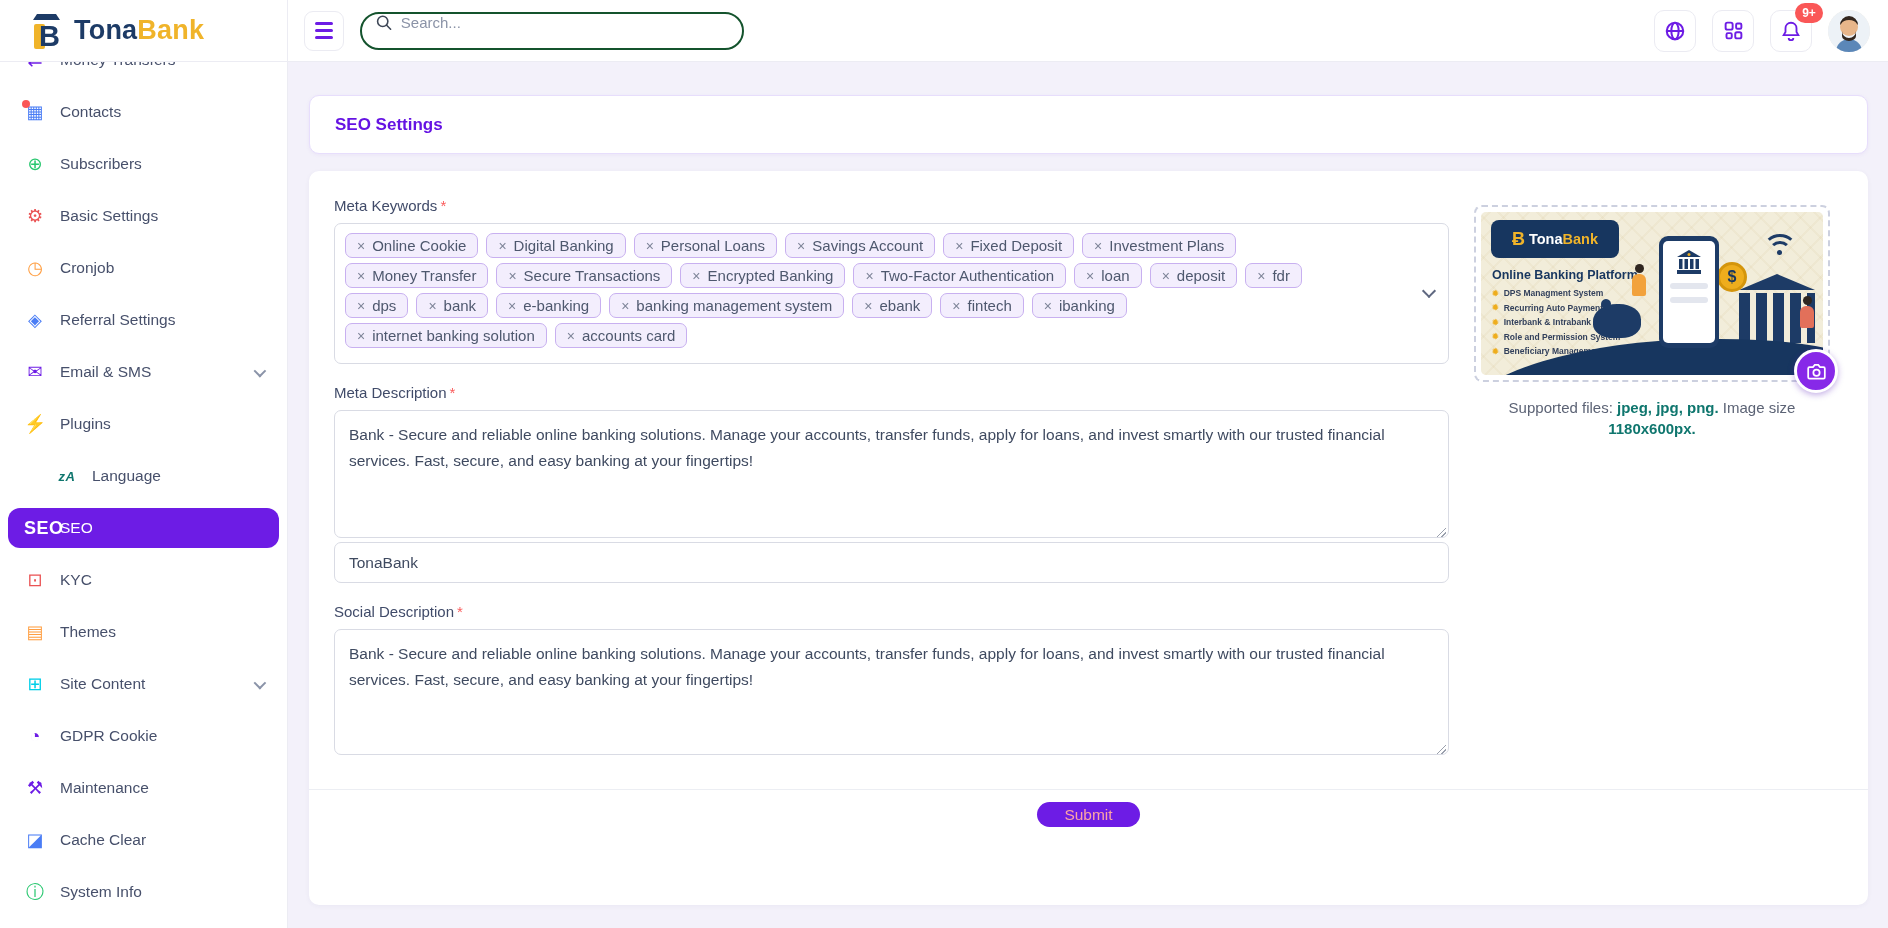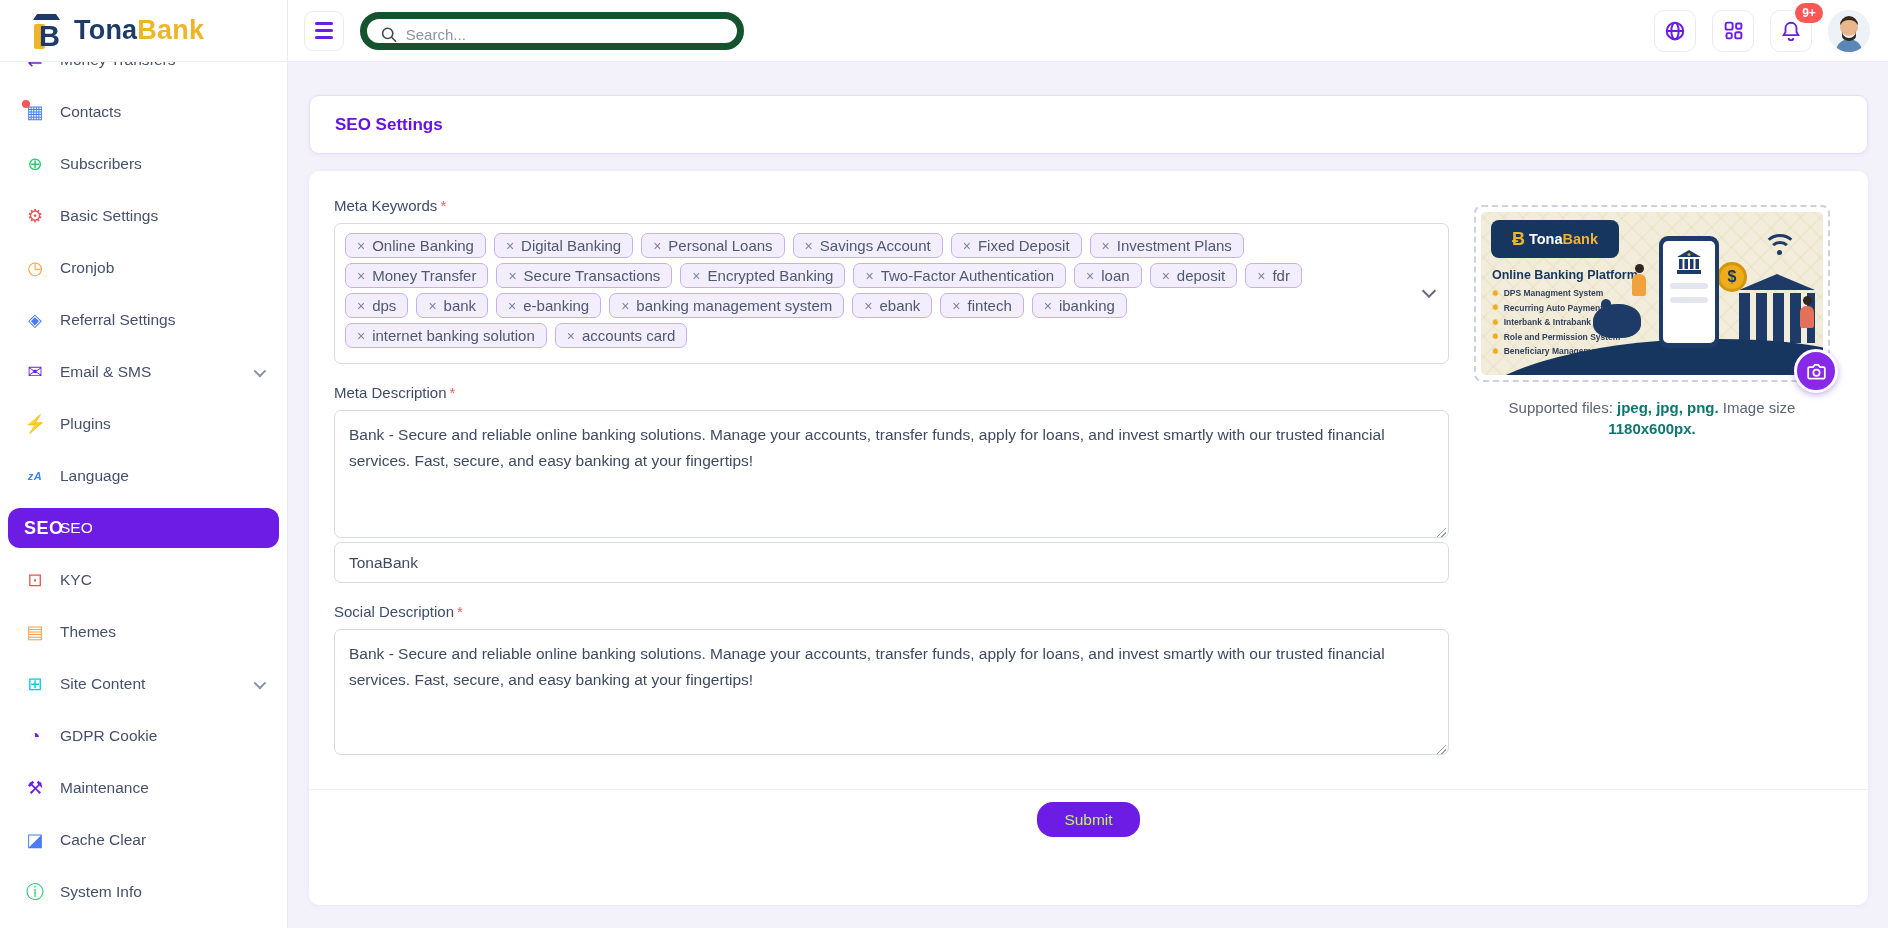--- a/index.html
+++ b/index.html
@@ -8,21 +8,21 @@
   
   .header { position:fixed; top:0; left:0; width:1888px; height:62px; background:#fff; border-bottom:1px solid #ececf3; display:flex; align-items:center; z-index:20; }
   .logo-zone { width:288px; height:62px; display:flex; align-items:center; padding-left:26px; border-right:1px solid #ececf3; }
   .logo-mark { width:40px; height:40px; margin-right:8px; }
   .logo-text { font-size:27px; font-weight:bold; letter-spacing:.2px; }
   .logo-text .t1 { color:#1d3b66; }
   .logo-text .t2 { color:#f0b42a; }
   .hd-left { display:flex; align-items:center; gap:16px; padding-left:16px; }
   .burger-btn { width:40px; height:40px; border:1px solid #ebebf2; border-radius:9px; background:#fff; display:flex; flex-direction:column; justify-content:center; align-items:center; gap:4px; cursor:pointer; }
   .burger-btn i { display:block; width:18px; height:3px; border-radius:2px; background:#6d1ce5; }
-  .search-wrap { width:384px; height:38px; border:7px solid #14532d; border-radius:19px; background:#fff; display:flex; align-items:flex-end; padding:0 14px; gap:9px; }
+  .search-wrap { width:384px; height:38px; border:2px solid #14532d; border-radius:19px; background:#fff; display:flex; align-items:flex-start; padding:0 14px; gap:9px; }
   .search-wrap input { border:none; outline:none; font-size:15px; color:#44506b; width:100%; background:transparent; }
   .search-wrap input::placeholder { color:#8b93a7; }
   .hd-right { margin-left:auto; display:flex; align-items:center; gap:16px; padding-right:18px; }
   .icon-btn { position:relative; width:42px; height:42px; border:1px solid #ebebf2; border-radius:10px; background:#fff; display:flex; align-items:center; justify-content:center; cursor:pointer; }
   .badge { position:absolute; top:-8px; right:-12px; min-width:28px; height:20px; background:#fa5757; color:#fff; font-size:12px; font-weight:bold; border-radius:10px; display:flex; align-items:center; justify-content:center; padding:0 6px; }
   .avatar { width:42px; height:42px; border-radius:50%; overflow:hidden; background:#f0e9e0; cursor:pointer; }
 
   
   .sidebar { position:fixed; top:62px; left:0; width:288px; height:866px; background:#fff; border-right:1px solid #ececf3; overflow:hidden; padding:0 8px; }
   .menu { padding-top:0; }
@@ -96,21 +96,21 @@
   .person .bd { width:14px; height:22px; border-radius:6px 6px 2px 2px; background:#f2a23c; margin:1px auto 0; }
   .p1 { top:52px; left:150px; } .p2 { top:84px; left:318px; } .p2 .bd { background:#e2705a; }
   .piggy { position:absolute; top:92px; left:112px; width:48px; height:34px; background:#1d3b66; border-radius:50% 45% 40% 40%; }
   .piggy:after { content:""; position:absolute; top:-5px; left:8px; width:10px; height:10px; background:#1d3b66; border-radius:50% 50% 0 50%; transform:rotate(15deg); }
   .cam-btn { position:absolute; right:-10px; bottom:-13px; width:44px; height:44px; border-radius:50%; background:#8729e8; border:3px solid #fff; display:flex; align-items:center; justify-content:center; cursor:pointer; box-shadow:0 2px 6px rgba(80,20,180,.35); }
   .hint { margin:15px auto 0; width:320px; text-align:center; font-size:15px; color:#5c6375; line-height:21px; }
   .hint b { color:#0f766e; }
 
   .divider { border-top:1px solid #eceef3; margin:30px -25px 0 -25px; }
   .submit-row { display:flex; justify-content:center; padding:12px 0 6px; }
-  .submit-btn { background:#6d1ce5; color:#bef264; border:none; border-radius:16px; height:35px; width:103px; font-size:15.5px; font-family:"Liberation Sans", sans-serif; cursor:pointer; }
+  .submit-btn { background:#6d1ce5; color:#fca5a5; border:none; border-radius:16px; height:25px; width:103px; font-size:15.5px; font-family:"Liberation Sans", sans-serif; cursor:pointer; }
 </style>
 </head>
 <body>
 
 <div class="header">
   <div class="logo-zone">
     <svg class="logo-mark" viewBox="0 0 40 40">
       <path d="M7 9 h27 l-4 -6 h-19 z" fill="#1d3b66"></path>
       <rect x="8" y="13" width="11" height="25" rx="2" fill="#f0b42a"></rect>
       <text x="13" y="35" font-size="29" font-weight="bold" fill="#1d3b66" font-family="Liberation Sans, sans-serif">B</text>
@@ -199,21 +199,21 @@
       <div class="menu-item">
         <span class="mi" style="color: rgb(109, 28, 229);">✉</span>
         <span class="lbl">Email &amp; SMS</span>
         <span class="chev"></span>
       </div>
       <div class="menu-item">
         <span class="mi" style="color: rgb(109, 28, 229);">⚡</span>
         <span class="lbl">Plugins</span>
       </div>
       <div class="menu-item">
-        <span class="mi seo-badge" style="color: #3b82f6; font-size: 11px; font-weight: bold; font-style: italic;">zA</span>
+        <span class="mi seo-badge" style="color: #0f766e; font-size: 13px; font-weight: bold; font-style: italic; margin-left: 32px;">zA</span>
         <span class="lbl">Language</span>
       </div>
       <div class="menu-item active">
         <span class="mi seo-badge" style="color: rgb(255, 255, 255);">SEO</span>
         <span class="lbl">SEO</span>
       </div>
       <div class="menu-item">
         <span class="mi" style="color: rgb(234, 84, 85);">⊡</span>
         <span class="lbl">KYC</span>
       </div>
@@ -255,21 +255,21 @@
     <div class="form-grid">
       <div class="form-left">
         <div class="field-label">
           <span>Meta Keywords</span><span class="req">*</span>
         </div>
         <div class="kw-box">
           <div id="keyword-rows" style="display: flex; flex-direction: column; gap: 5px;">
               <div class="kw-row">
                 <span class="chip">
                   <span class="x">×</span>
-                  <span>Online Banking</span>
+                  <span>Online Cookie</span>
                 </span>
                 <span class="chip">
                   <span class="x">×</span>
                   <span>Digital Banking</span>
                 </span>
                 <span class="chip">
                   <span class="x">×</span>
                   <span>Personal Loans</span>
                 </span>
                 <span class="chip">

